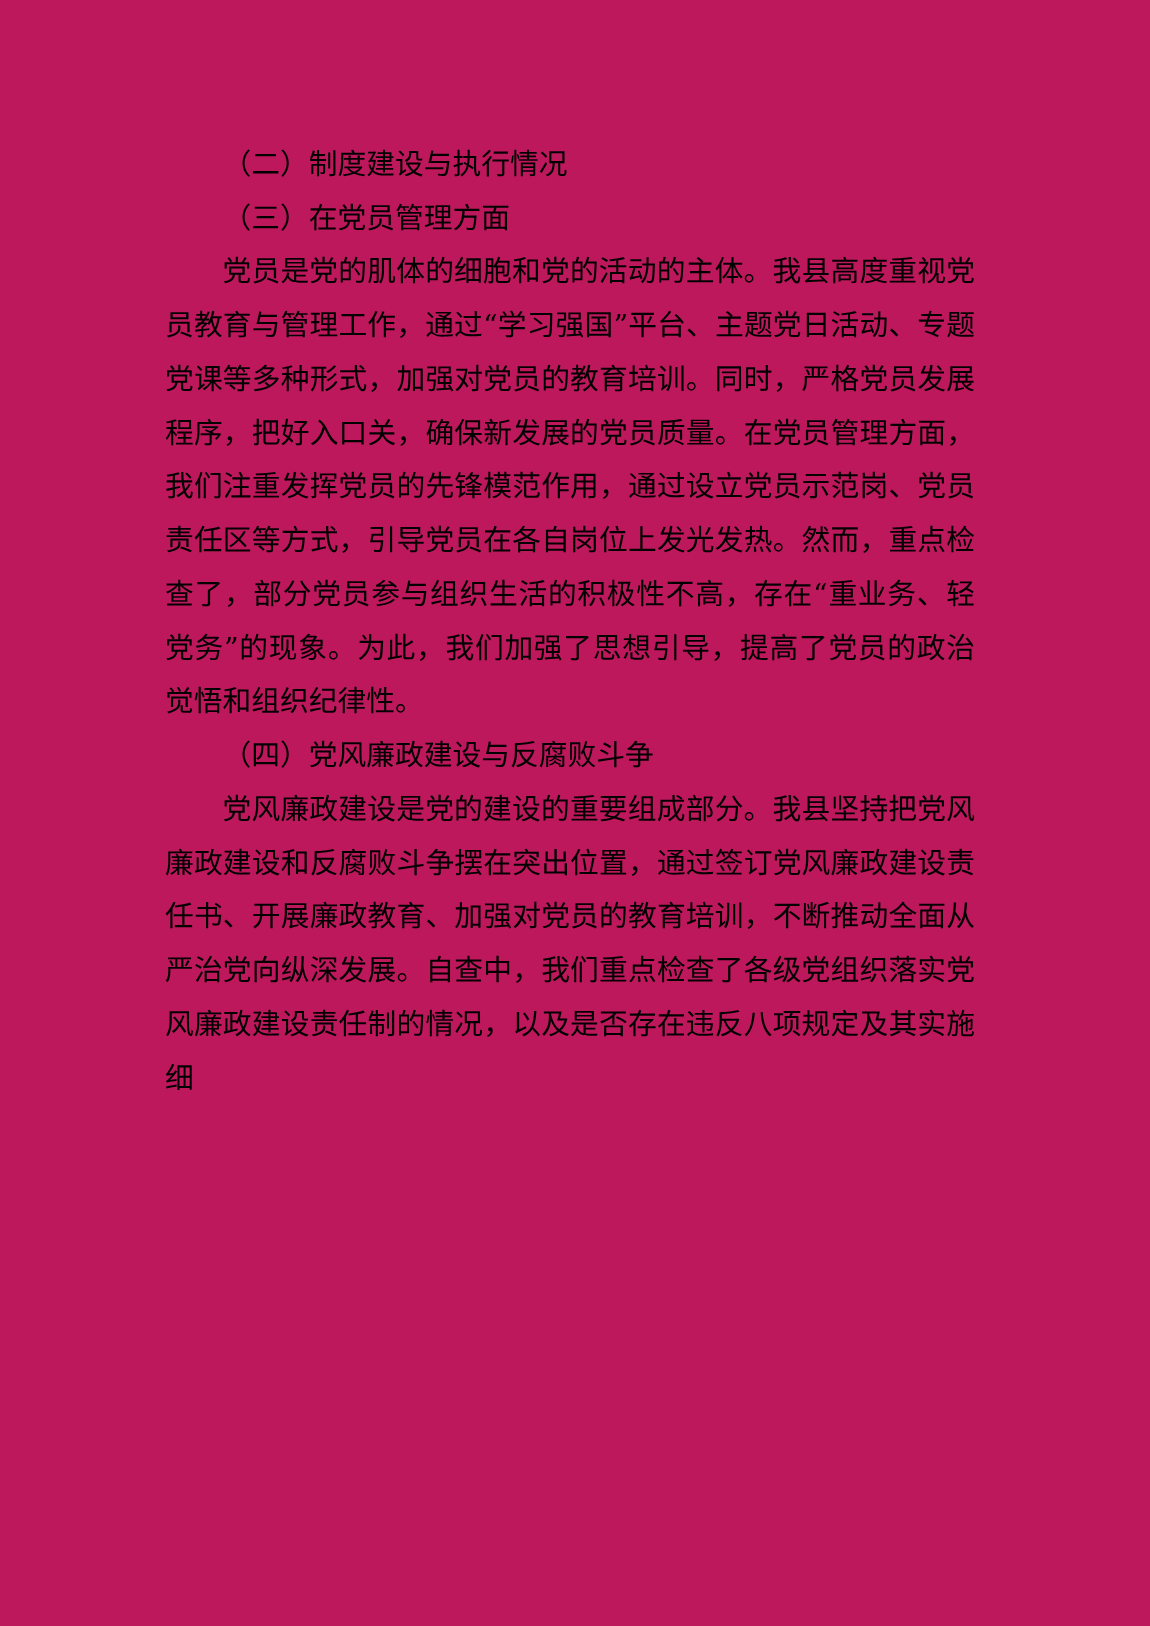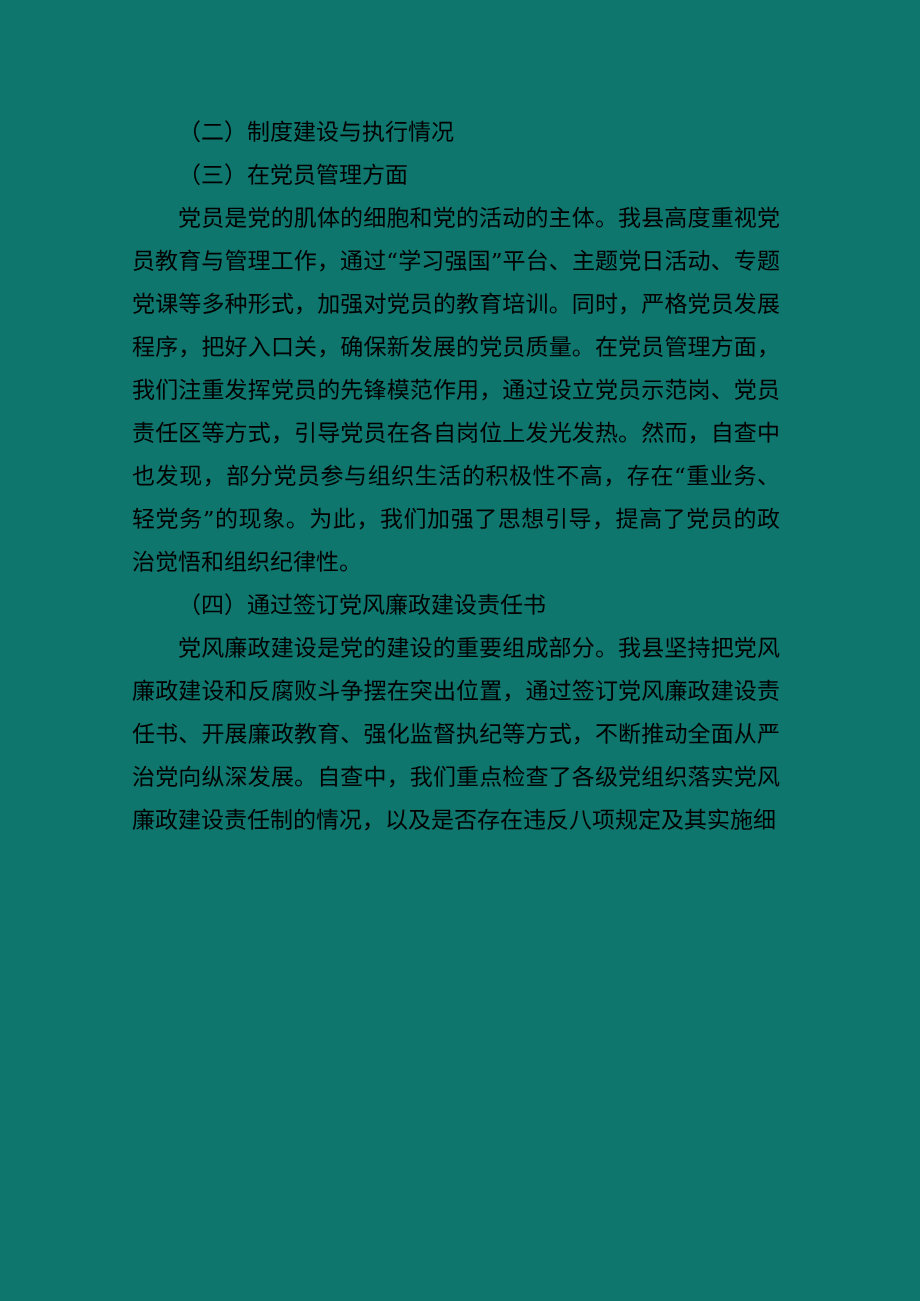--- a/index.html
+++ b/index.html
@@ -4,21 +4,21 @@
 <style>
   html, body {
     margin: 0;
     padding: 0;
     background: #ffffff;
   }
   .page {
     position: relative;
     width: 920px;
     height: 1301px;
-    background: #0f766e;
+    background: #be185d;
     overflow: hidden;
   }
   .content {
     position: absolute;
     left: 132px;
     top: 111px;
     width: 648px;
     font-family: "DejaVu Serif", "Liberation Serif", serif;
     font-size: 23px;
     line-height: 43px;
@@ -39,19 +39,19 @@
 </style>
 </head>
 <body>
 
 <div class="page">
   <div class="content">
 
     <div class="section-heading">（二）制度建设与执行情况</div>
 
     <div class="section-heading">（三）在党员管理方面</div>
-    <div class="section-paragraph">党员是党的肌体的细胞和党的活动的主体。我县高度重视党员教育与管理工作，通过“学习强国”平台、主题党日活动、专题党课等多种形式，加强对党员的教育培训。同时，严格党员发展程序，把好入口关，确保新发展的党员质量。在党员管理方面，我们注重发挥党员的先锋模范作用，通过设立党员示范岗、党员责任区等方式，引导党员在各自岗位上发光发热。然而，自查中也发现，部分党员参与组织生活的积极性不高，存在“重业务、轻党务”的现象。为此，我们加强了思想引导，提高了党员的政治觉悟和组织纪律性。</div>
+    <div class="section-paragraph">党员是党的肌体的细胞和党的活动的主体。我县高度重视党员教育与管理工作，通过“学习强国”平台、主题党日活动、专题党课等多种形式，加强对党员的教育培训。同时，严格党员发展程序，把好入口关，确保新发展的党员质量。在党员管理方面，我们注重发挥党员的先锋模范作用，通过设立党员示范岗、党员责任区等方式，引导党员在各自岗位上发光发热。然而，重点检查了，部分党员参与组织生活的积极性不高，存在“重业务、轻党务”的现象。为此，我们加强了思想引导，提高了党员的政治觉悟和组织纪律性。</div>
 
-    <div class="section-heading">（四）通过签订党风廉政建设责任书</div>
-    <div class="section-paragraph">党风廉政建设是党的建设的重要组成部分。我县坚持把党风廉政建设和反腐败斗争摆在突出位置，通过签订党风廉政建设责任书、开展廉政教育、强化监督执纪等方式，不断推动全面从严治党向纵深发展。自查中，我们重点检查了各级党组织落实党风廉政建设责任制的情况，以及是否存在违反八项规定及其实施细</div>
+    <div class="section-heading">（四）党风廉政建设与反腐败斗争</div>
+    <div class="section-paragraph">党风廉政建设是党的建设的重要组成部分。我县坚持把党风廉政建设和反腐败斗争摆在突出位置，通过签订党风廉政建设责任书、开展廉政教育、加强对党员的教育培训，不断推动全面从严治党向纵深发展。自查中，我们重点检查了各级党组织落实党风廉政建设责任制的情况，以及是否存在违反八项规定及其实施细</div>
 
   </div>
 </div>
 
 </body></html>

